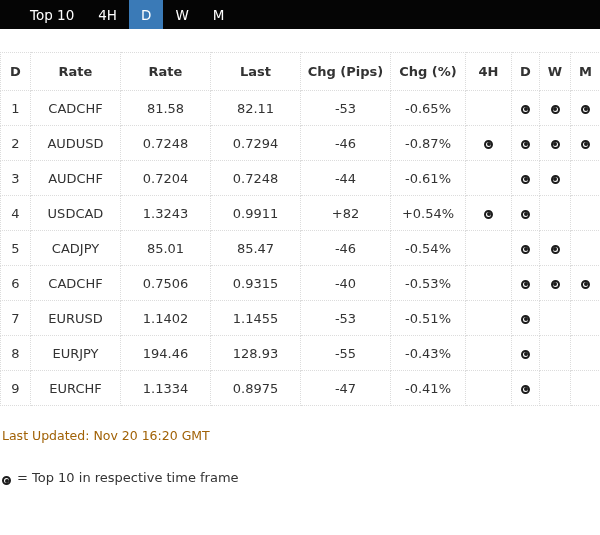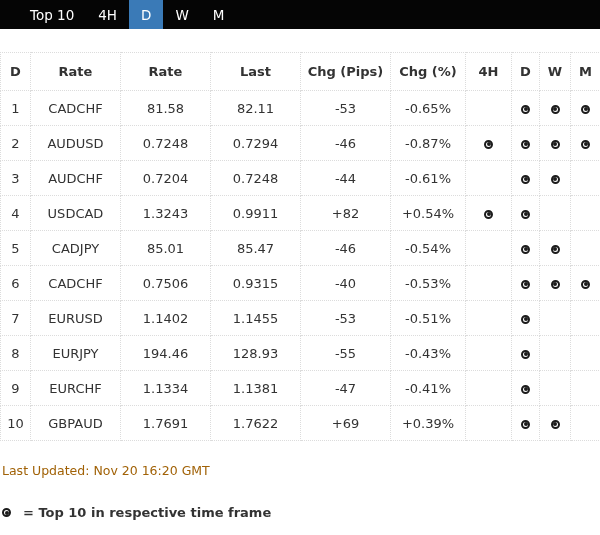--- a/index.html
+++ b/index.html
@@ -31,21 +31,21 @@
   
   .tf-icon { display:inline-block; width:9px; height:9px; border:2px solid #1c1c1c;
              border-radius:50%; position:relative; vertical-align:middle; }
   .tf-icon::after { content:""; position:absolute; left:50%; top:50%;
                     width:4px; height:4px; margin:-2px 0 0 -2px;
                     background:#1c1c1c; border-radius:50%; }
 
   
   .last-updated { margin:22px 0 0 2px; font-size:12.5px; color:#a16207; }
   .legend { margin:27px 0 0 2px; font-size:13px; color:#333333;
-            display:flex; align-items:center; gap:12px;font-weight:bold; }
+            display:flex; align-items:flex-end; gap:6px; }
 </style>
 </head>
 <body>
 
 <div class="navbar">
   <div class="nav-tab">Top 10</div>
   <div class="nav-tab">4H</div>
   <div class="nav-tab active">D</div>
   <div class="nav-tab">W</div>
   <div class="nav-tab">M</div>
@@ -180,41 +180,29 @@
     <td></td>
     <td><span class="tf-icon"></span></td>
     <td></td>
     <td></td>
   </tr>
 
   <tr>
     <td>9</td>
     <td>EURCHF</td>
     <td>1.1334</td>
-    <td>1.1381</td>
+    <td>0.8975</td>
     <td>-47</td>
     <td>-0.41%</td>
     <td></td>
     <td><span class="tf-icon"></span></td>
     <td></td>
     <td></td>
   </tr>
 
-  <tr>
-    <td>10</td>
-    <td>GBPAUD</td>
-    <td>1.7691</td>
-    <td>1.7622</td>
-    <td>+69</td>
-    <td>+0.39%</td>
-    <td></td>
-    <td><span class="tf-icon"></span></td>
-    <td><span class="tf-icon"></span></td>
-    <td></td>
-  </tr>
 </tbody>
 </table>
 
 <div class="last-updated">Last Updated: Nov 20 16:20 GMT</div>
 
 <div class="legend">
   <span class="tf-icon"></span>
   <span>= Top 10 in respective time frame</span>
 </div>
 

